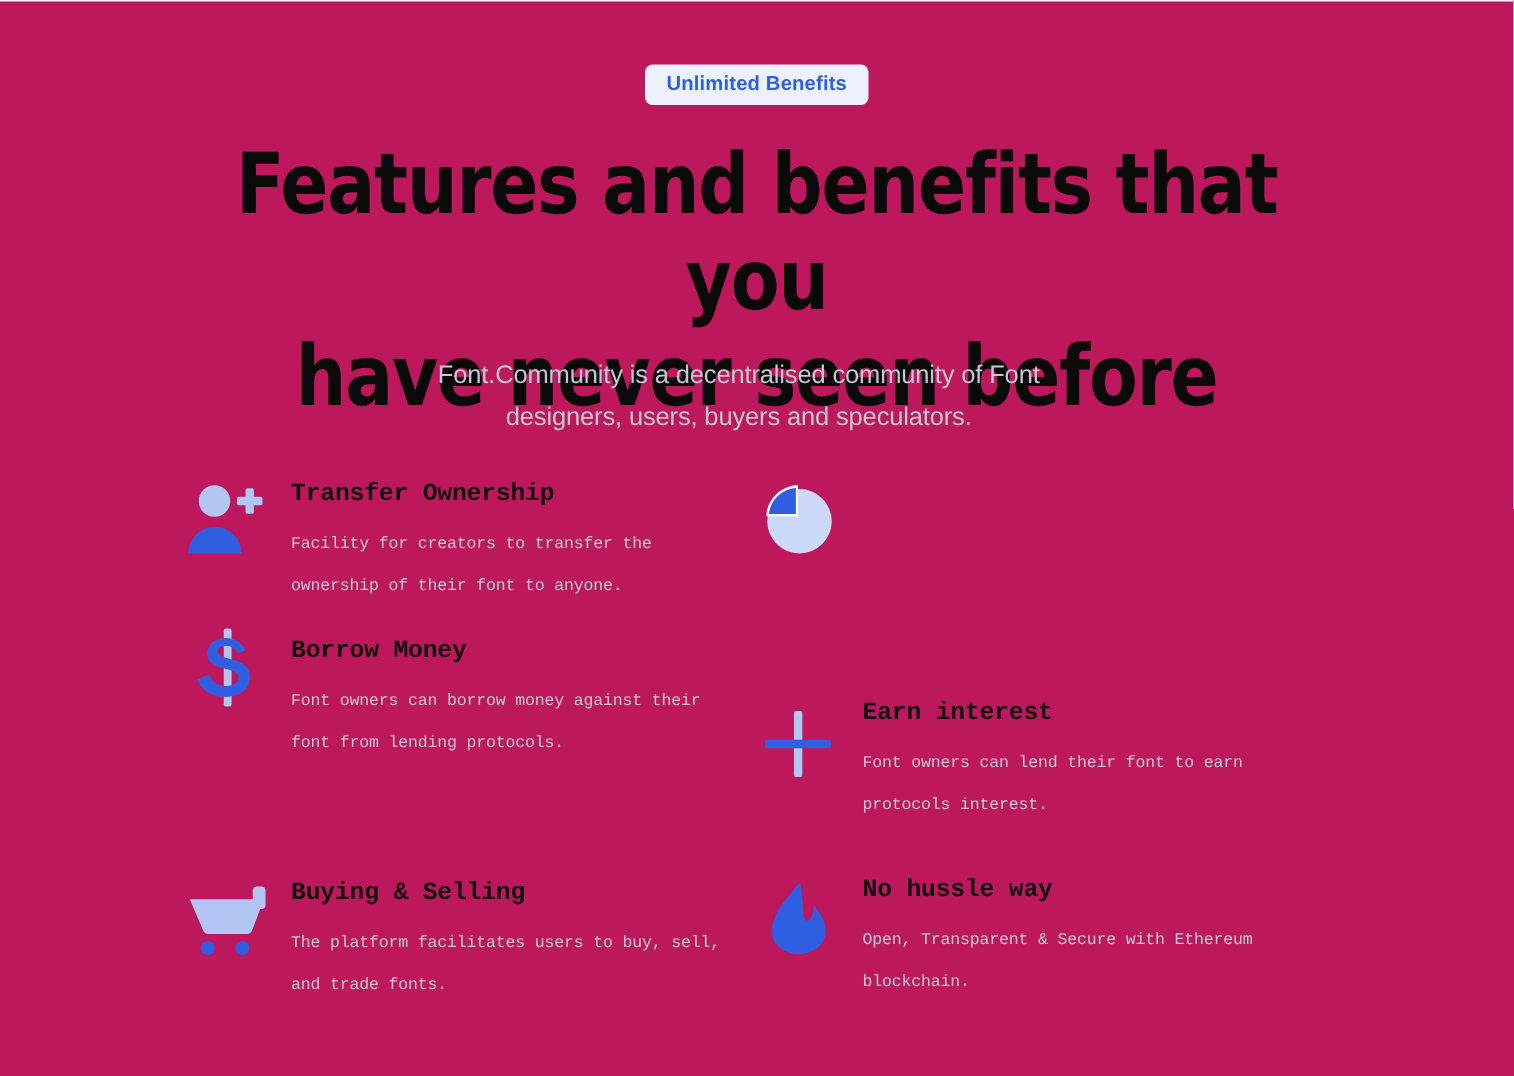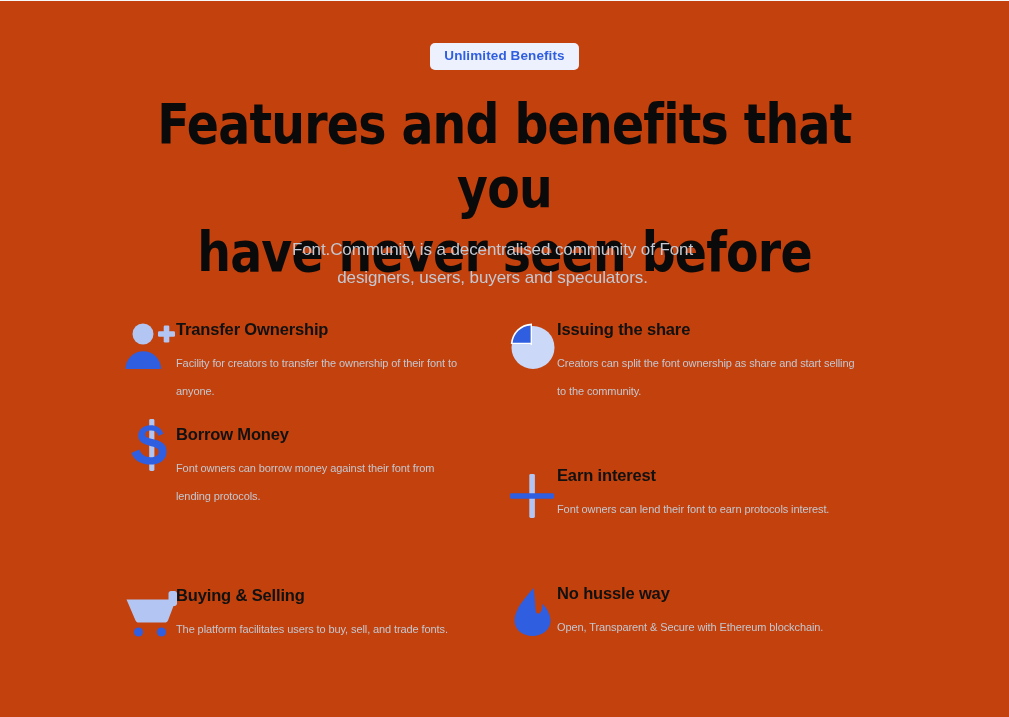--- a/index.html
+++ b/index.html
@@ -9,21 +9,21 @@
     height: 717px;
     background: #ffffff;
     font-family: "Liberation Sans", sans-serif;
     -webkit-font-smoothing: antialiased;
   }
 
   .page {
     position: relative;
     width: 1009px;
     height: 717px;
-    background: #c2410c;
+    background: #be185d;
     overflow: hidden;
   }
 
   .top-hairline {
     position: absolute;
     top: 0; left: 0;
     width: 1009px;
     height: 1px;
     background: #f7f8fa;
   }
@@ -98,21 +98,22 @@
   .feature .icon-wrap {
     position: absolute;
     left: 0; top: 0;
     width: 56px;
     height: 56px;
     display: flex;
     align-items: center;
     justify-content: center;
   }
   .feature .body {
-    margin-left: 52px;
+    margin-left: 70px;
+    font-family: Liberation Mono, monospace;
   }
   .feature .f-title {
     font-size: 16.5px;
     font-weight: bold;
     color: #111111;
     letter-spacing: -0.15px;
     line-height: 22px;
     margin-bottom: 9px;
   }
   .feature .f-desc {
@@ -221,24 +222,20 @@
 
       <div class="feature r0">
         <span class="icon-wrap">
           <svg width="50" height="50" viewBox="0 0 50 50">
             <circle cx="25" cy="26.5" r="21.5" fill="#cbd8f7"></circle>
             <path d="M24 24.2 L24 2.4 A21.8 21.8 0 0 0 2.8 23.1 L22.2 23.1
                      A2 2 0 0 0 24 24.2 Z" fill="#ffffff"></path>
             <path d="M22.6 21.7 L22.6 4.4 A19.3 19.3 0 0 0 4.6 21.7 Z" fill="#2f5fe0"></path>
           </svg>
         </span>
-        <div class="body">
-          <div class="f-title">Issuing the share</div>
-          <div class="f-desc">Creators can split the font ownership as share and start selling to the community.</div>
-        </div>
       </div>
 
       <div class="feature r1">
         <span class="icon-wrap">
           <svg width="52" height="52" viewBox="0 0 52 52">
             <rect x="22.3" y="4" width="5.6" height="44" rx="1.4" fill="#b3c5f2"></rect>
             <rect x="3" y="23.2" width="44" height="5.6" rx="1.4" fill="#2f5fe0"></rect>
           </svg>
         </span>
         <div class="body">

